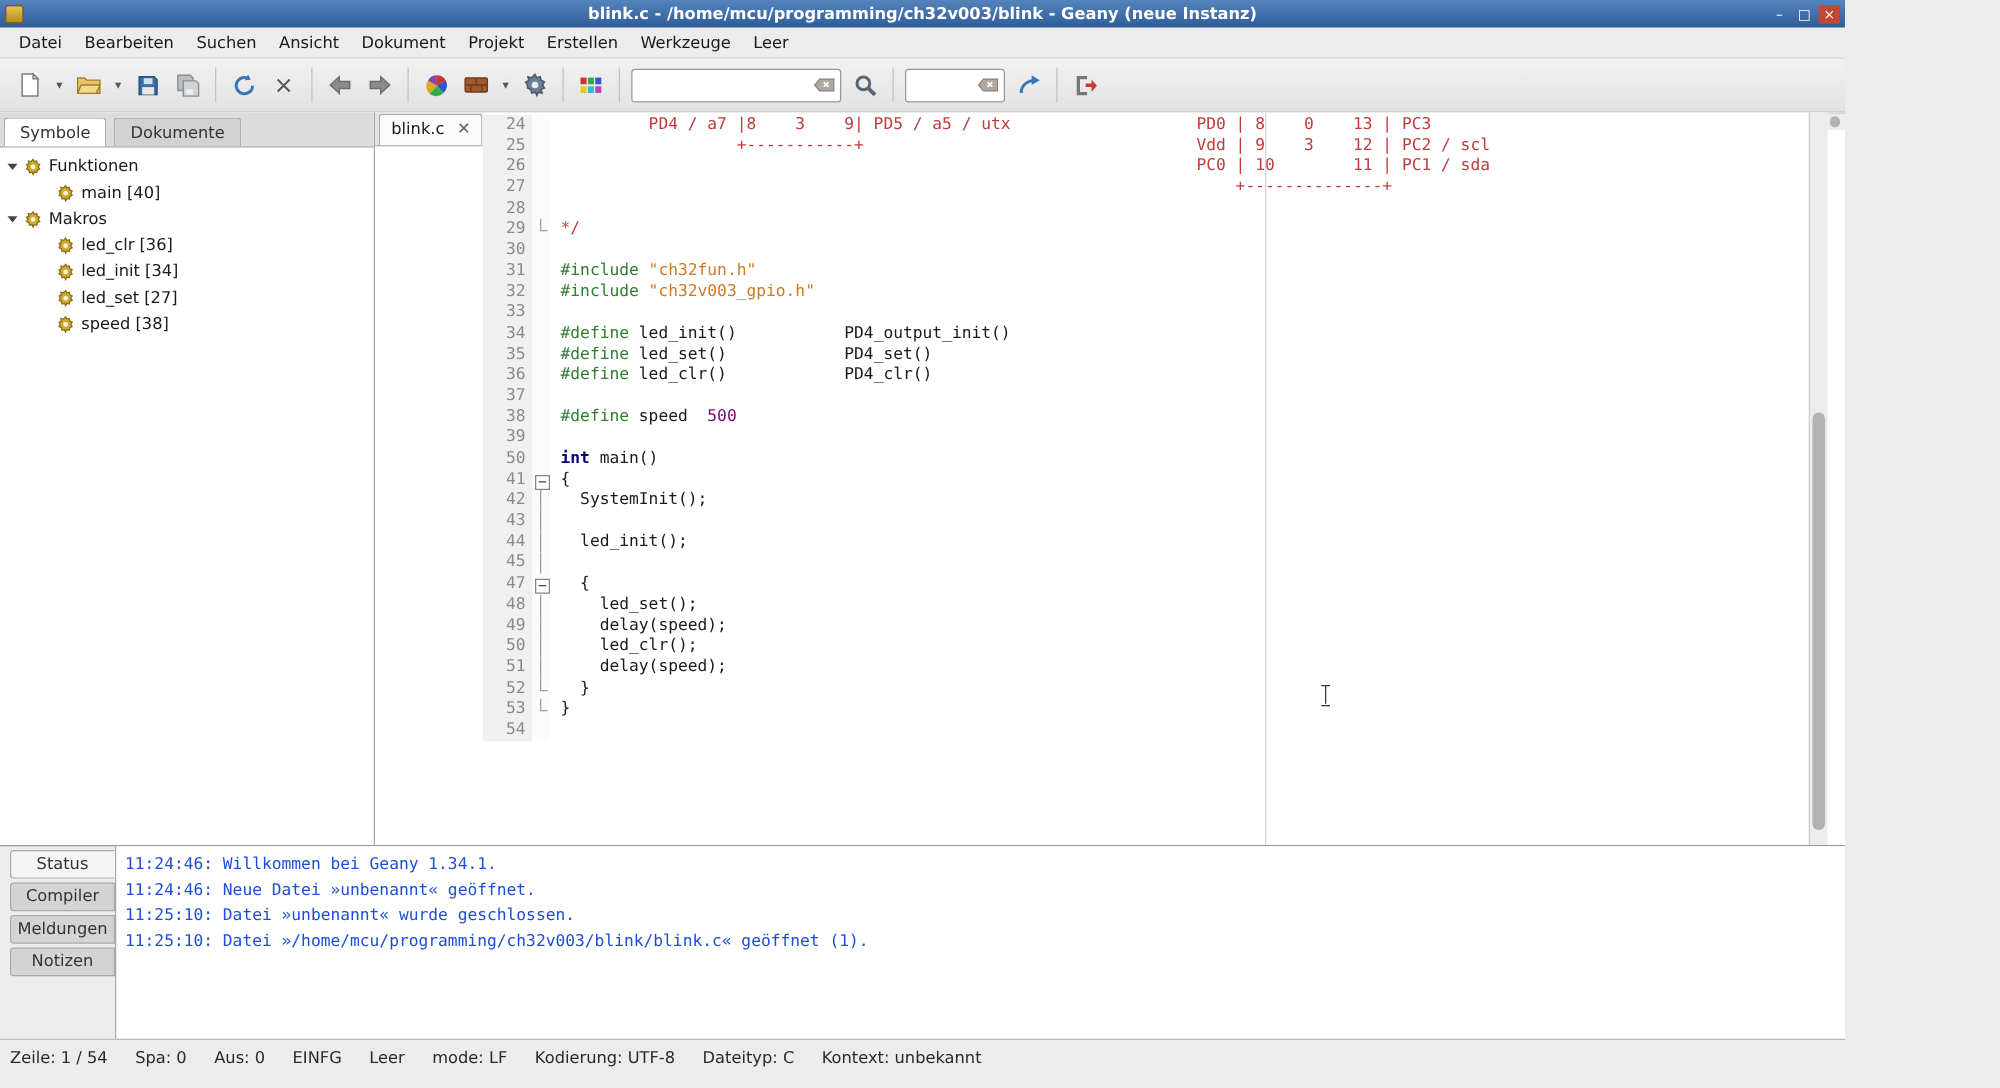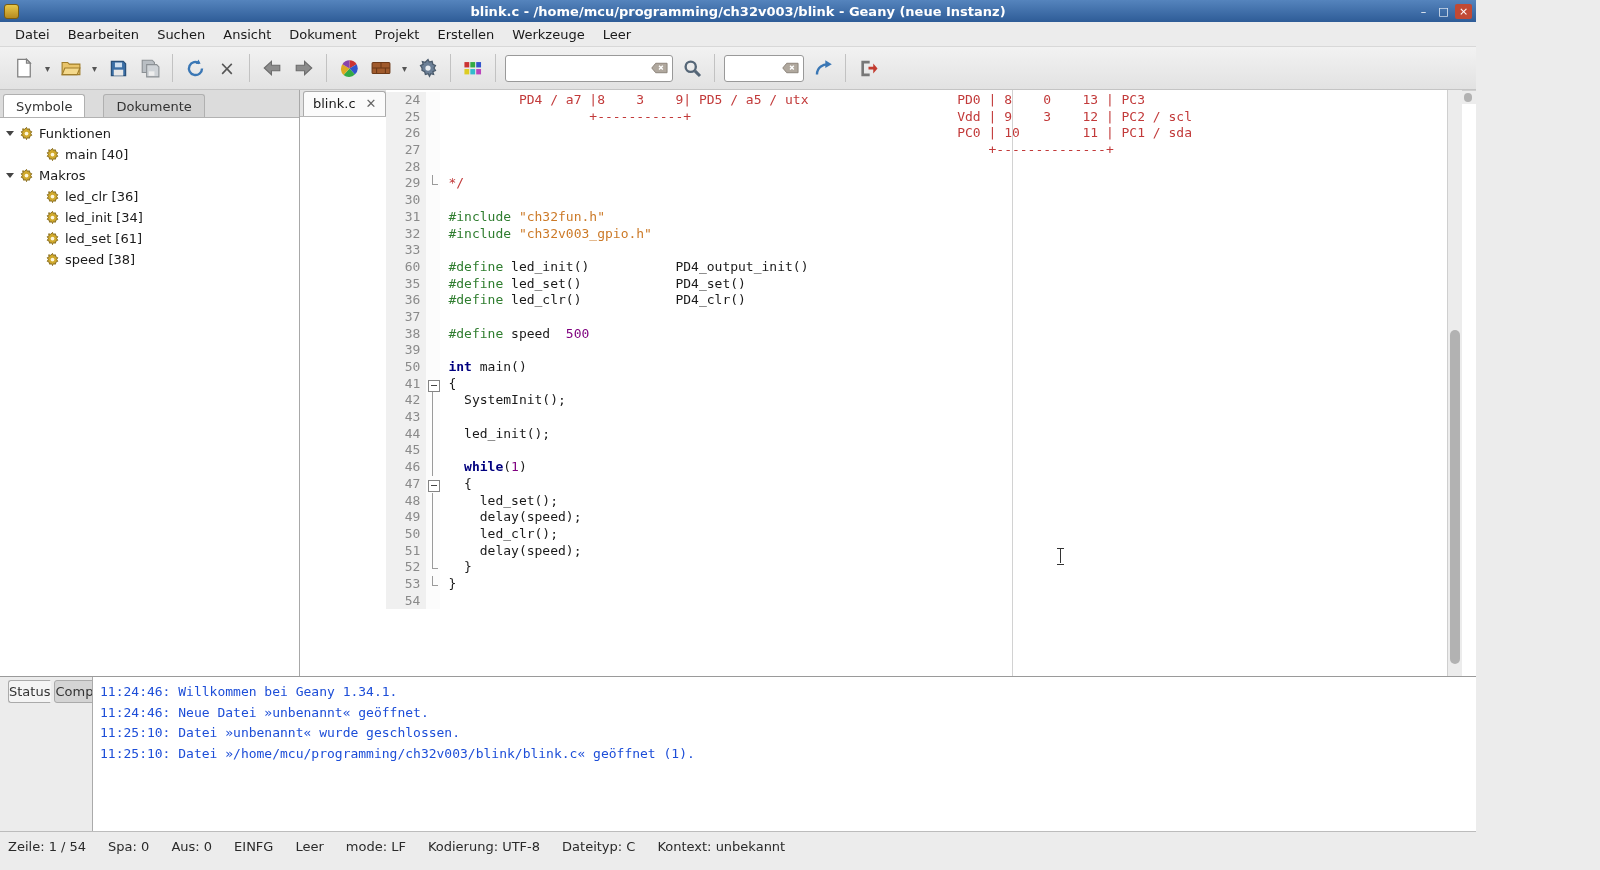--- a/index.html
+++ b/index.html
@@ -38,21 +38,21 @@
   .glyph { font-size:19px; color:#555; line-height:1; }
 
   
   .main { flex:1 1 auto; display:flex; min-height:0; }
 
   
   .sidebar { width:300px; flex:0 0 300px; background:#fff; border-right:1px solid #a8a8a8;
              display:flex; flex-direction:column; }
   .side-tabs { height:28px; background:#dcdcdc; display:flex; align-items:flex-end; padding:3px 0 0 3px;
                border-bottom:1px solid #b2b2b2; }
-  .side-tab { padding:4px 12px 3px; margin-right:18px; border:1px solid #b0b0b0; border-bottom:none;
+  .side-tab { padding:4px 12px 3px; margin-right:6px; border:1px solid #b0b0b0; border-bottom:none;
               border-radius:3px 3px 0 0; background:#d2d2d2; color:#333; }
   .side-tab.active { background:#fff; }
   .tree { flex:1; padding-top:5px; overflow:hidden; }
   .trow { height:21px; display:flex; align-items:center; padding-left:2px; }
   .trow.child { padding-left:44px; }
   .expander { width:16px; display:flex; align-items:center; justify-content:center; }
   .expander i { width:0; height:0; border-left:4px solid transparent; border-right:4px solid transparent;
                 border-top:5px solid #444; }
   .ticon { width:16px; height:16px; display:flex; align-items:center; justify-content:center; margin-right:5px; }
   .tlabel { white-space:nowrap; }
@@ -92,21 +92,21 @@
   .hthumb { position:absolute; top:2px; bottom:2px; left:2px; width:60%; background:#b2b2b2; border-radius:5px; }
 
   
   .ibeam { position:absolute; width:9px; height:15px; pointer-events:none; }
   .ibeam::before { content:""; position:absolute; left:4px; top:0; bottom:0; width:1px; background:#333; }
   .ibeam::after  { content:""; position:absolute; left:1px; top:0; width:7px; height:15px;
                    border-top:1px solid #333; border-bottom:1px solid #333; }
 
   
   .panel { flex:0 0 155px; height:155px; border-top:1px solid #9a9a9a; display:flex; background:#ececec; }
-  .msg-tabs { width:92px; flex:0 0 92px; display:flex; flex-direction:row; gap:3px; padding:3px 0 0 8px; }
+  .msg-tabs { width:92px; flex:0 0 92px; display:flex; flex-direction:column; gap:3px; padding:3px 0 0 8px; }
   .msg-tab { height:23px; border:1px solid #aaa; border-radius:3px 0 0 3px; background:#d4d4d4;
              display:flex; align-items:center; justify-content:center; color:#333; }
   .msg-tab.active { background:#f4f4f4; border-right-color:#f4f4f4; }
   .msg-content { flex:1; background:#fff; border-left:1px solid #aaa; padding:5px 0 0 7px;
                  font-family:"DejaVu Sans Mono", monospace; font-size:13px; color:#1d4ed8; line-height:20.6px; }
 
   
   .statusbar { flex:0 0 39px; background:#ececec; border-top:1px solid #bcbcbc; display:flex;
                align-items:flex-start; padding:7px 0 0 8px; gap:22px; color:#2a2a2a; white-space:nowrap; }
 
@@ -354,21 +354,21 @@
             </span>
             <span class="tlabel">led_init [34]</span>
           </div>
           <div class="trow child">
             <span class="ticon">
               <svg width="15" height="15" viewBox="0 0 16 16">
                 <path d="M8 1.5l.9 2 2.2-.5.5 2.2 2 .9-1.2 1.9 1.2 1.9-2 .9-.5 2.2-2.2-.5-.9 2-.9-2-2.2.5-.5-2.2-2-.9L3.6 8 2.4 6.1l2-.9-.5-2.2 2.2.5z" fill="#d0a92c" stroke="#84691a"></path>
                 <circle cx="8" cy="8" r="2" fill="#fdf6dc"></circle>
               </svg>
             </span>
-            <span class="tlabel">led_set [61]</span>
+            <span class="tlabel">led_set [27]</span>
           </div>
           <div class="trow child">
             <span class="ticon">
               <svg width="15" height="15" viewBox="0 0 16 16">
                 <path d="M8 1.5l.9 2 2.2-.5.5 2.2 2 .9-1.2 1.9 1.2 1.9-2 .9-.5 2.2-2.2-.5-.9 2-.9-2-2.2.5-.5-2.2-2-.9L3.6 8 2.4 6.1l2-.9-.5-2.2 2.2.5z" fill="#d0a92c" stroke="#84691a"></path>
                 <circle cx="8" cy="8" r="2" fill="#fdf6dc"></circle>
               </svg>
             </span>
             <span class="tlabel">speed [38]</span>
           </div>
@@ -430,21 +430,21 @@
                 <span class="ln">32</span>
                 <span class="fm "></span>
                 <span class="ct"><span class="pp">#include </span><span class="st">"ch32v003_gpio.h"</span></span>
               </div>
               <div class="cl">
                 <span class="ln">33</span>
                 <span class="fm "></span>
                 <span class="ct"></span>
               </div>
               <div class="cl">
-                <span class="ln">60</span>
+                <span class="ln">34</span>
                 <span class="fm "></span>
                 <span class="ct"><span class="pp">#define </span><span class="df">led_init()           PD4_output_init()</span></span>
               </div>
               <div class="cl">
                 <span class="ln">35</span>
                 <span class="fm "></span>
                 <span class="ct"><span class="pp">#define </span><span class="df">led_set()            PD4_set()</span></span>
               </div>
               <div class="cl">
                 <span class="ln">36</span>
@@ -488,25 +488,20 @@
               </div>
               <div class="cl">
                 <span class="ln">44</span>
                 <span class="fm l"></span>
                 <span class="ct"><span class="df">  led_init();</span></span>
               </div>
               <div class="cl">
                 <span class="ln">45</span>
                 <span class="fm l"></span>
                 <span class="ct"></span>
-              </div>
-              <div class="cl">
-                <span class="ln">46</span>
-                <span class="fm l"></span>
-                <span class="ct"><span class="df">  </span><span class="kw">while</span><span class="df">(</span><span class="nm">1</span><span class="df">)</span></span>
               </div>
               <div class="cl">
                 <span class="ln">47</span>
                 <span class="fm m"></span>
                 <span class="ct"><span class="df">  {</span></span>
               </div>
               <div class="cl">
                 <span class="ln">48</span>
                 <span class="fm l"></span>
                 <span class="ct"><span class="df">    led_set();</span></span>

